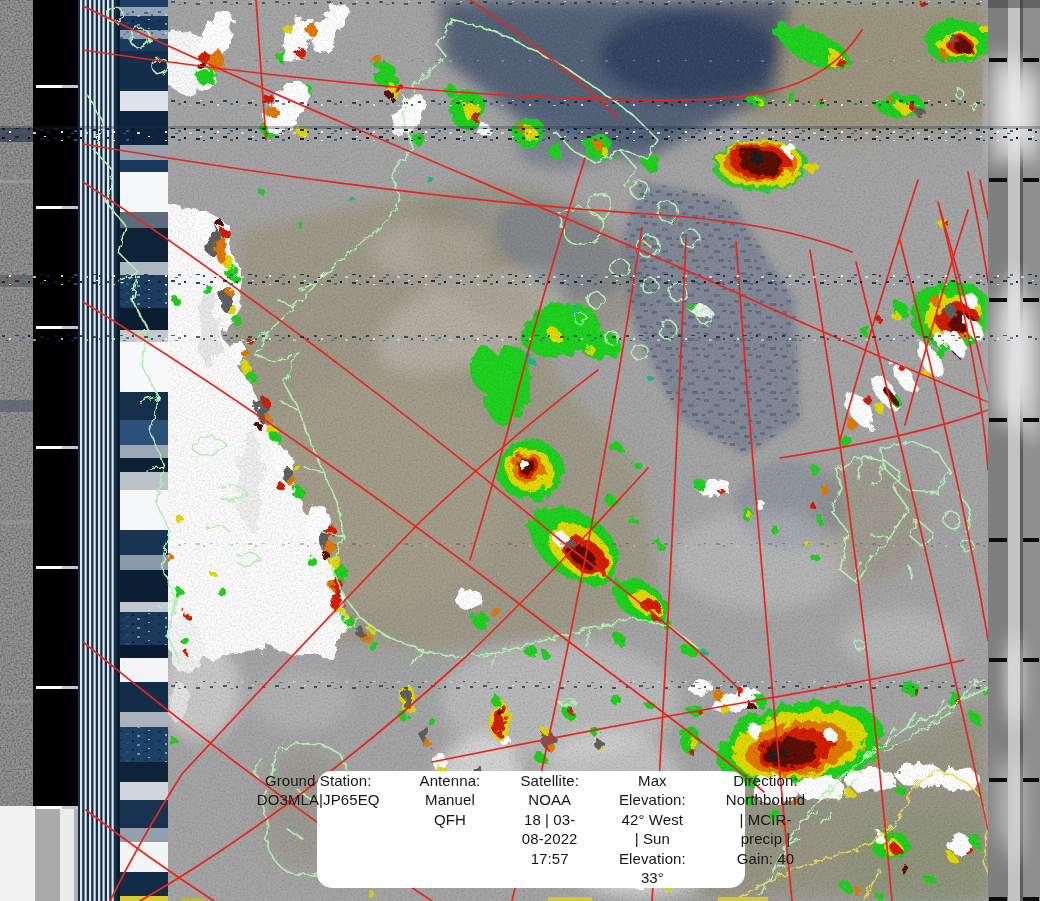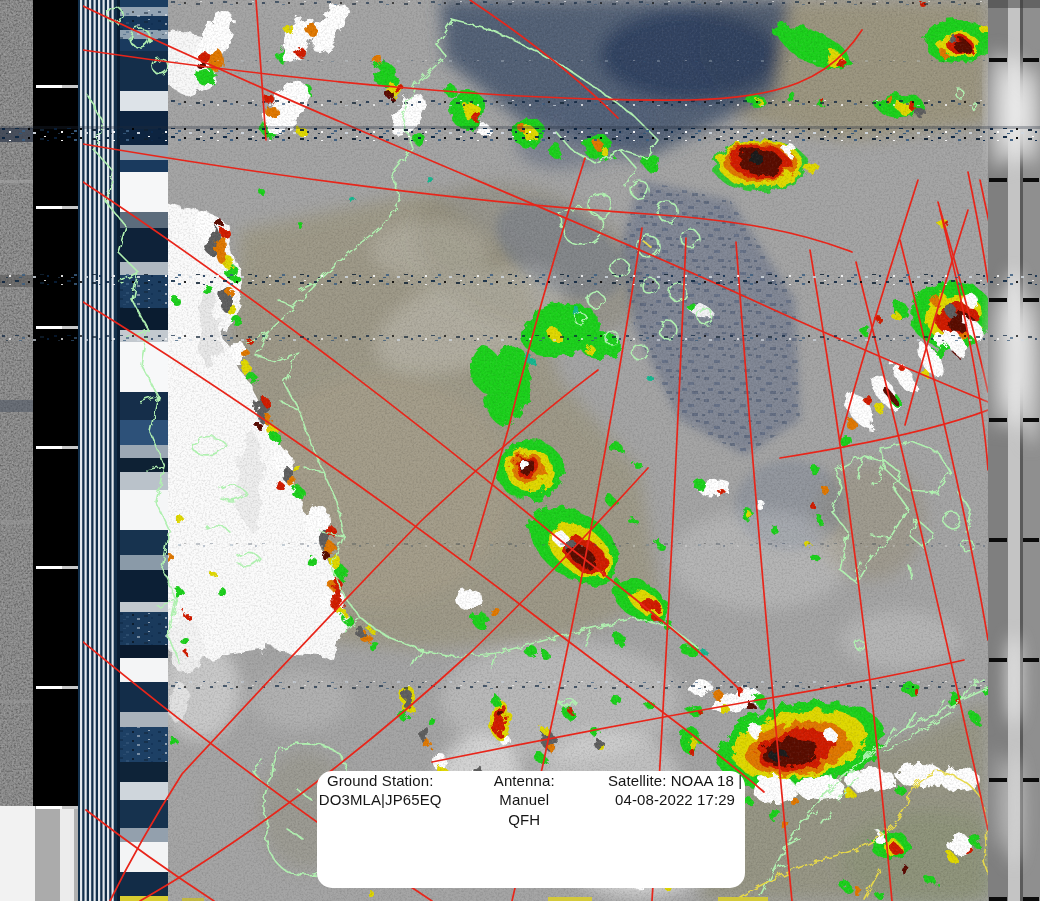--- a/index.html
+++ b/index.html
@@ -691,15 +691,17 @@
   <rect x="0" y="335" width="1040" height="7" fill="url(#speckA)" opacity="0.7"></rect>
   <rect x="548" y="897" width="44" height="4" fill="#d8cc30" opacity="0.9"></rect>
   <rect x="718" y="897" width="50" height="4" fill="#d8cc30" opacity="0.9"></rect>
   <rect x="182" y="898" width="22" height="3" fill="#c8bc2a" opacity="0.8"></rect>
 </g>
 </svg>
 
 <div id="infoBox">
   <div>Ground Station: DO3MLA|JP65EQ</div>
   <div>Antenna: Manuel QFH</div>
-  <div>Satellite: NOAA 18 | 04-08-2022 17:29</div>
+  <div>Satellite: NOAA 18 | 03-08-2022 17:57</div>
+  <div>Max Elevation: 42° West | Sun Elevation: 33°</div>
+  <div>Direction: Northbound | MCIR-precip | Gain: 40</div>
 </div>
 </div>
 
 </body></html>

